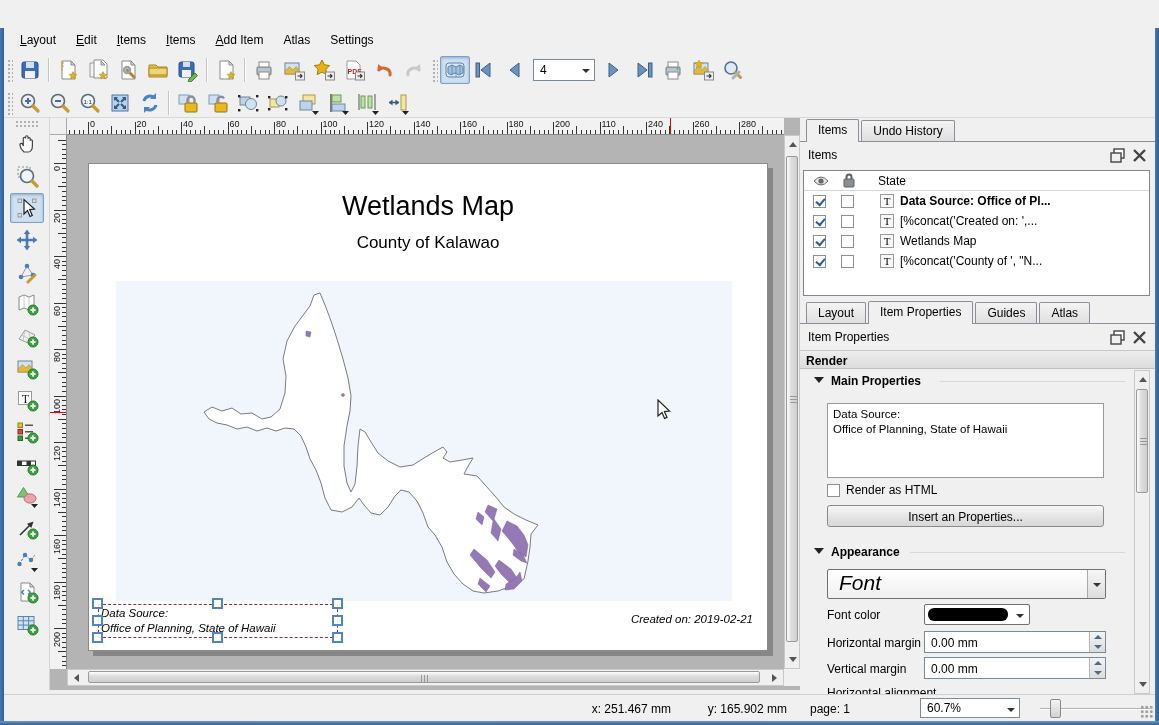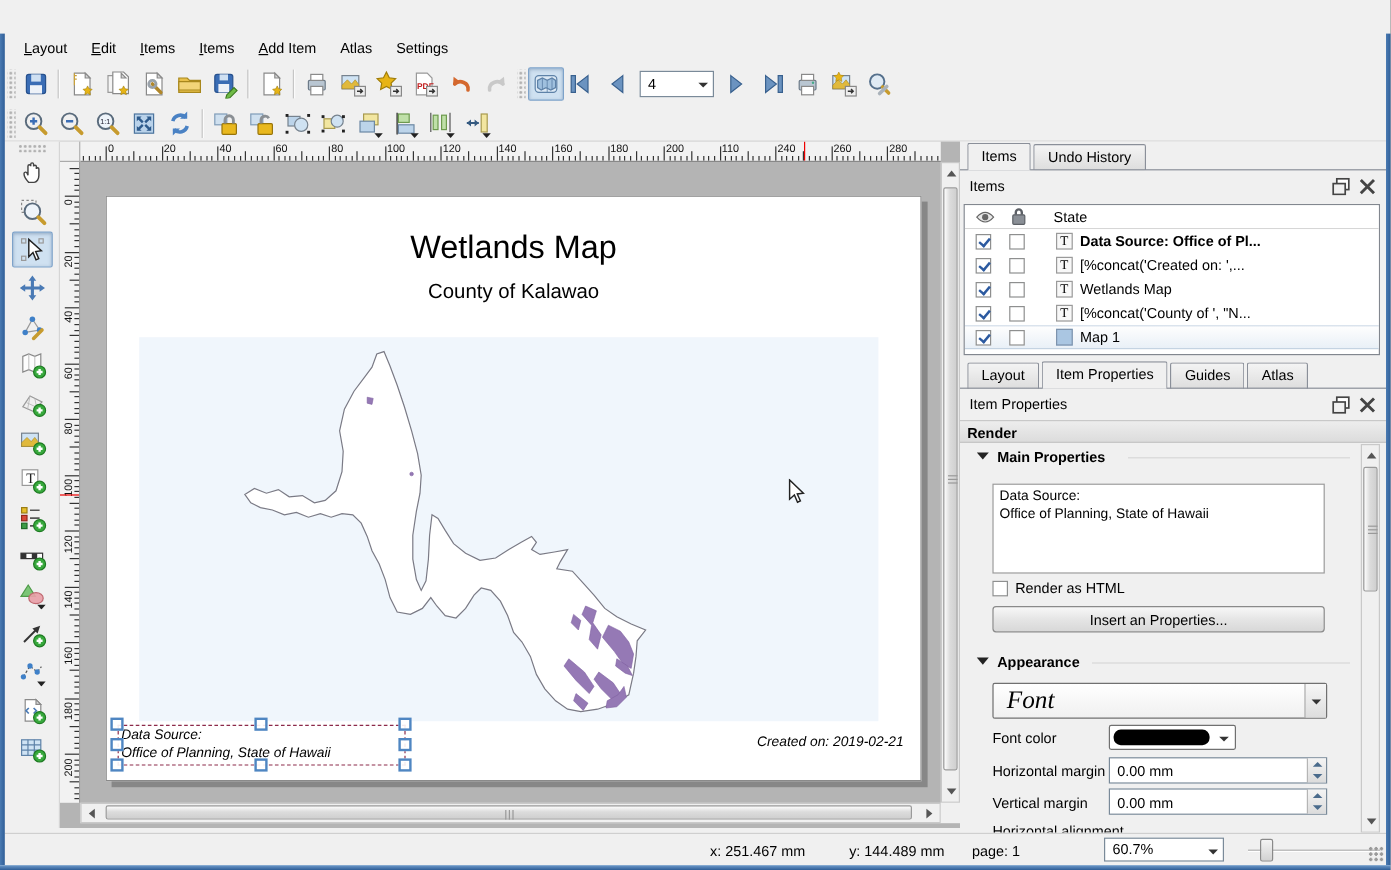--- a/index.html
+++ b/index.html
@@ -102,21 +102,21 @@
 
   #plabelbar { position:absolute; left:0; right:0; top:232px; height:19px; background:linear-gradient(180deg,#ededed,#dcdcdc); border-top:1px solid #c8c8c8; border-bottom:1px solid #bdbdbd; font-weight:bold; padding:3px 0 0 6px; }
   #pcontent { position:absolute; left:0; right:0; top:252px; height:324px; overflow:hidden; background:#f0f0f0; }
   .ghead { position:absolute; font-weight:bold; }
   .gtri { display:inline-block; width:0; height:0; border-left:5px solid transparent; border-right:5px solid transparent; border-top:6px solid #222; margin-right:7px; vertical-align:2px; }
   .gline { position:absolute; height:1px; background:#d8d8d8; }
   #mp-text { position:absolute; left:27px; top:33px; width:277px; height:75px; background:#fff; border:1px solid #999; font-size:11.5px; line-height:15px; padding:3px 5px; white-space:pre-line; }
   #mp-html { position:absolute; left:27px; top:113px; display:flex; align-items:center; gap:6px; }
   #mp-btn { position:absolute; left:27px; top:135px; width:277px; height:22px; border:1px solid #8a8a8a; border-radius:3px;
     background:linear-gradient(180deg,#f8f8f8,#e5e5e5 50%,#d8d8d8); text-align:center; padding-top:4px; }
-  #font-combo { position:absolute; left:27px; top:199px; width:279px; height:30px; background:linear-gradient(180deg,#ffffff,#f0f0f0); border:1px solid #707070; border-radius:2px;font-family:Liberation Serif, serif; }
+  #font-combo { position:absolute; left:27px; top:199px; width:279px; height:30px; background:linear-gradient(180deg,#ffffff,#f0f0f0); border:1px solid #707070; border-radius:2px; }
   #font-combo .fname { position:absolute; left:11px; top:1px; font-size:21px; font-style:italic; }
   .dd-sect { position:absolute; right:0; top:0; bottom:0; width:18px; border-left:1px solid #aaa; background:linear-gradient(180deg,#f6f6f6,#dddddd); }
   .dd-sect::after { content:""; position:absolute; left:5px; top:45%; border-left:4px solid transparent; border-right:4px solid transparent; border-top:4px solid #333; }
   .prow-label { position:absolute; left:27px; font-size:12px; }
   #color-combo { position:absolute; left:124px; top:234px; width:106px; height:21px; border:1px solid #707070; background:#fff; border-radius:2px; }
   #color-combo .swatch { position:absolute; left:3px; top:3px; width:80px; height:13px; background:#000; border-radius:6px; }
   .spin { position:absolute; left:124px; width:182px; height:22px; background:#fff; border:1px solid #7a8a99; }
   .spin .val { position:absolute; left:6px; top:4px; }
   .spin .btns { position:absolute; right:0; top:0; bottom:0; width:16px; border-left:1px solid #b5b5b5; background:linear-gradient(180deg,#f4f4f4,#dcdcdc); }
   .spin .btns::before { content:""; position:absolute; left:4px; top:3px; border-left:4px solid transparent; border-right:4px solid transparent; border-bottom:4px solid #4a6b8c; }
@@ -1084,26 +1084,20 @@
             <div class="cb" style="margin-left: 15px;"></div>
             <div class="ticon" style="margin-left: 26px;">T</div>
             <span class="lbl" style="margin-left: 6px;">Wetlands Map</span>
           </div>
           <div class="irow">
             <div class="cb checked" style="margin-left: 9px;"></div>
             <div class="cb" style="margin-left: 15px;"></div>
             <div class="ticon" style="margin-left: 26px;">T</div>
             <span class="lbl" style="margin-left: 6px;">[%concat('County of ', "N...</span>
           </div>
-          <div class="irow hl">
-            <div class="cb checked" style="margin-left: 9px;"></div>
-            <div class="cb" style="margin-left: 15px;"></div>
-            <div class="micon" style="margin-left: 26px;"></div>
-            <span class="lbl" style="margin-left: 6px;">Map 1</span>
-          </div>
         </div>
     </div>
 
     <div class="tabline" style="top:205px"></div>
     <div class="tabs" style="top:184px">
       <div class="tab">Layout</div>
       <div class="tab active">Item Properties</div>
       <div class="tab">Guides</div>
       <div class="tab">Atlas</div>
     </div>
@@ -1170,21 +1164,21 @@
             <div class="gripv" style="top:51px"></div>
             <div class="gripv" style="top:54px"></div>
         </div>
         <div class="sarr" style="left:4px;bottom:6px;border-left:4px solid transparent;border-right:4px solid transparent;border-top:5px solid #555"></div>
       </div>
     </div>
   </div>
 
   <div id="statusbar" class="abs">
     <span class="stext" style="left:520px;width:147px;text-align:right">x: 251.467 mm</span>
-    <span class="stext" style="left:690px;width:93px;text-align:right">y: 144.489 mm</span>
+    <span class="stext" style="left:690px;width:93px;text-align:right">y: 165.902 mm</span>
     <span class="stext" style="left:806px">page: 1</span>
     <div id="zoom-combo" class="combo">
       <span>60.7%</span>
       <div class="arr"></div>
     </div>
     <div id="zoom-slider">
       <div class="groove"></div>
       <div class="shandle"></div>
     </div>
     <div id="sgrip"></div>

